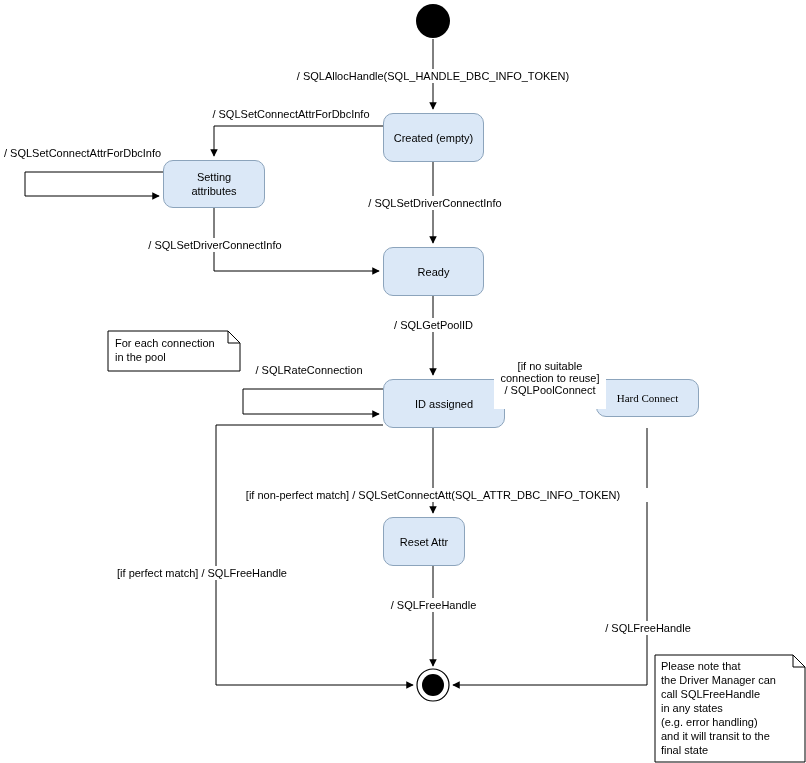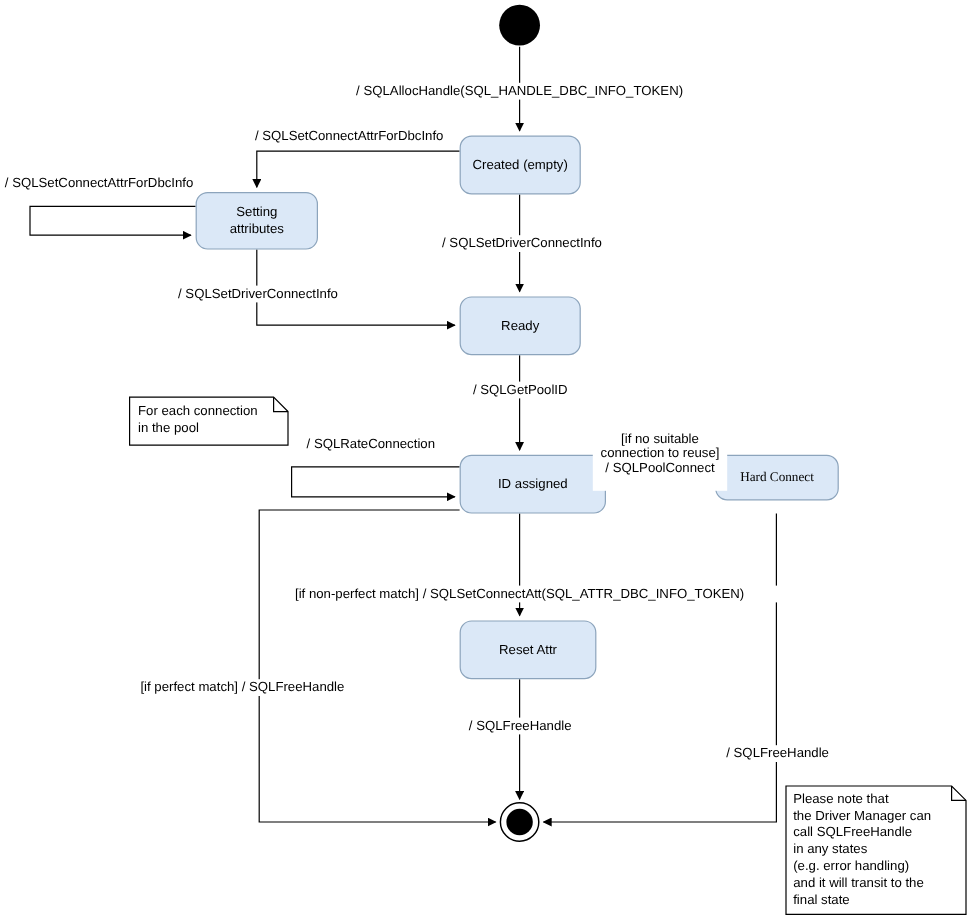--- a/index.html
+++ b/index.html
@@ -106,21 +106,21 @@
     <path class="note-shape" d="M655 655 H793 L805 667 V762 H655 Z"></path>
     <path class="note-fold" d="M793 655 V667 H805"></path>
   </svg>
 
   <div class="state" style="left:383px; top:113px; width:101px; height:49px;">Created (empty)</div>
   <div class="state" style="left:163px; top:160px; width:102px; height:48px;">Setting
 attributes</div>
   <div class="state" style="left:383px; top:247px; width:101px; height:49px;">Ready</div>
   <div class="state" style="left:383px; top:379px; width:122px; height:49px;">ID assigned</div>
   <div class="state" style="left:596px; top:379px; width:103px; height:38px;font-family:Liberation Serif, serif;">Hard Connect</div>
-  <div class="state" style="left:383px; top:517px; width:114px; height:49px;">Reset Attr</div>
+  <div class="state" style="left:383px; top:517px; width:82px; height:49px;">Reset Attr</div>
 
   <div class="label center" style="left:293px; top:69px; width:280px;">/ SQLAllocHandle(SQL_HANDLE_DBC_INFO_TOKEN)</div>
   <div class="label center" style="left:205px; top:107px; width:172px;">/ SQLSetConnectAttrForDbcInfo</div>
   <div class="label" style="left:4px; top:146px; width:172px;">/ SQLSetConnectAttrForDbcInfo</div>
   <div class="label center" style="left:360px; top:196px; width:150px;">/ SQLSetDriverConnectInfo</div>
   <div class="label center" style="left:140px; top:238px; width:150px;">/ SQLSetDriverConnectInfo</div>
   <div class="label center" style="left:383px; top:318px; width:101px;">/ SQLGetPoolID</div>
   <div class="label center" style="left:250px; top:363px; width:118px;">/ SQLRateConnection</div>
   <div class="label center multiline" style="left:494px; top:347px; width:112px;text-align:center;">
     <span>[if no suitable

